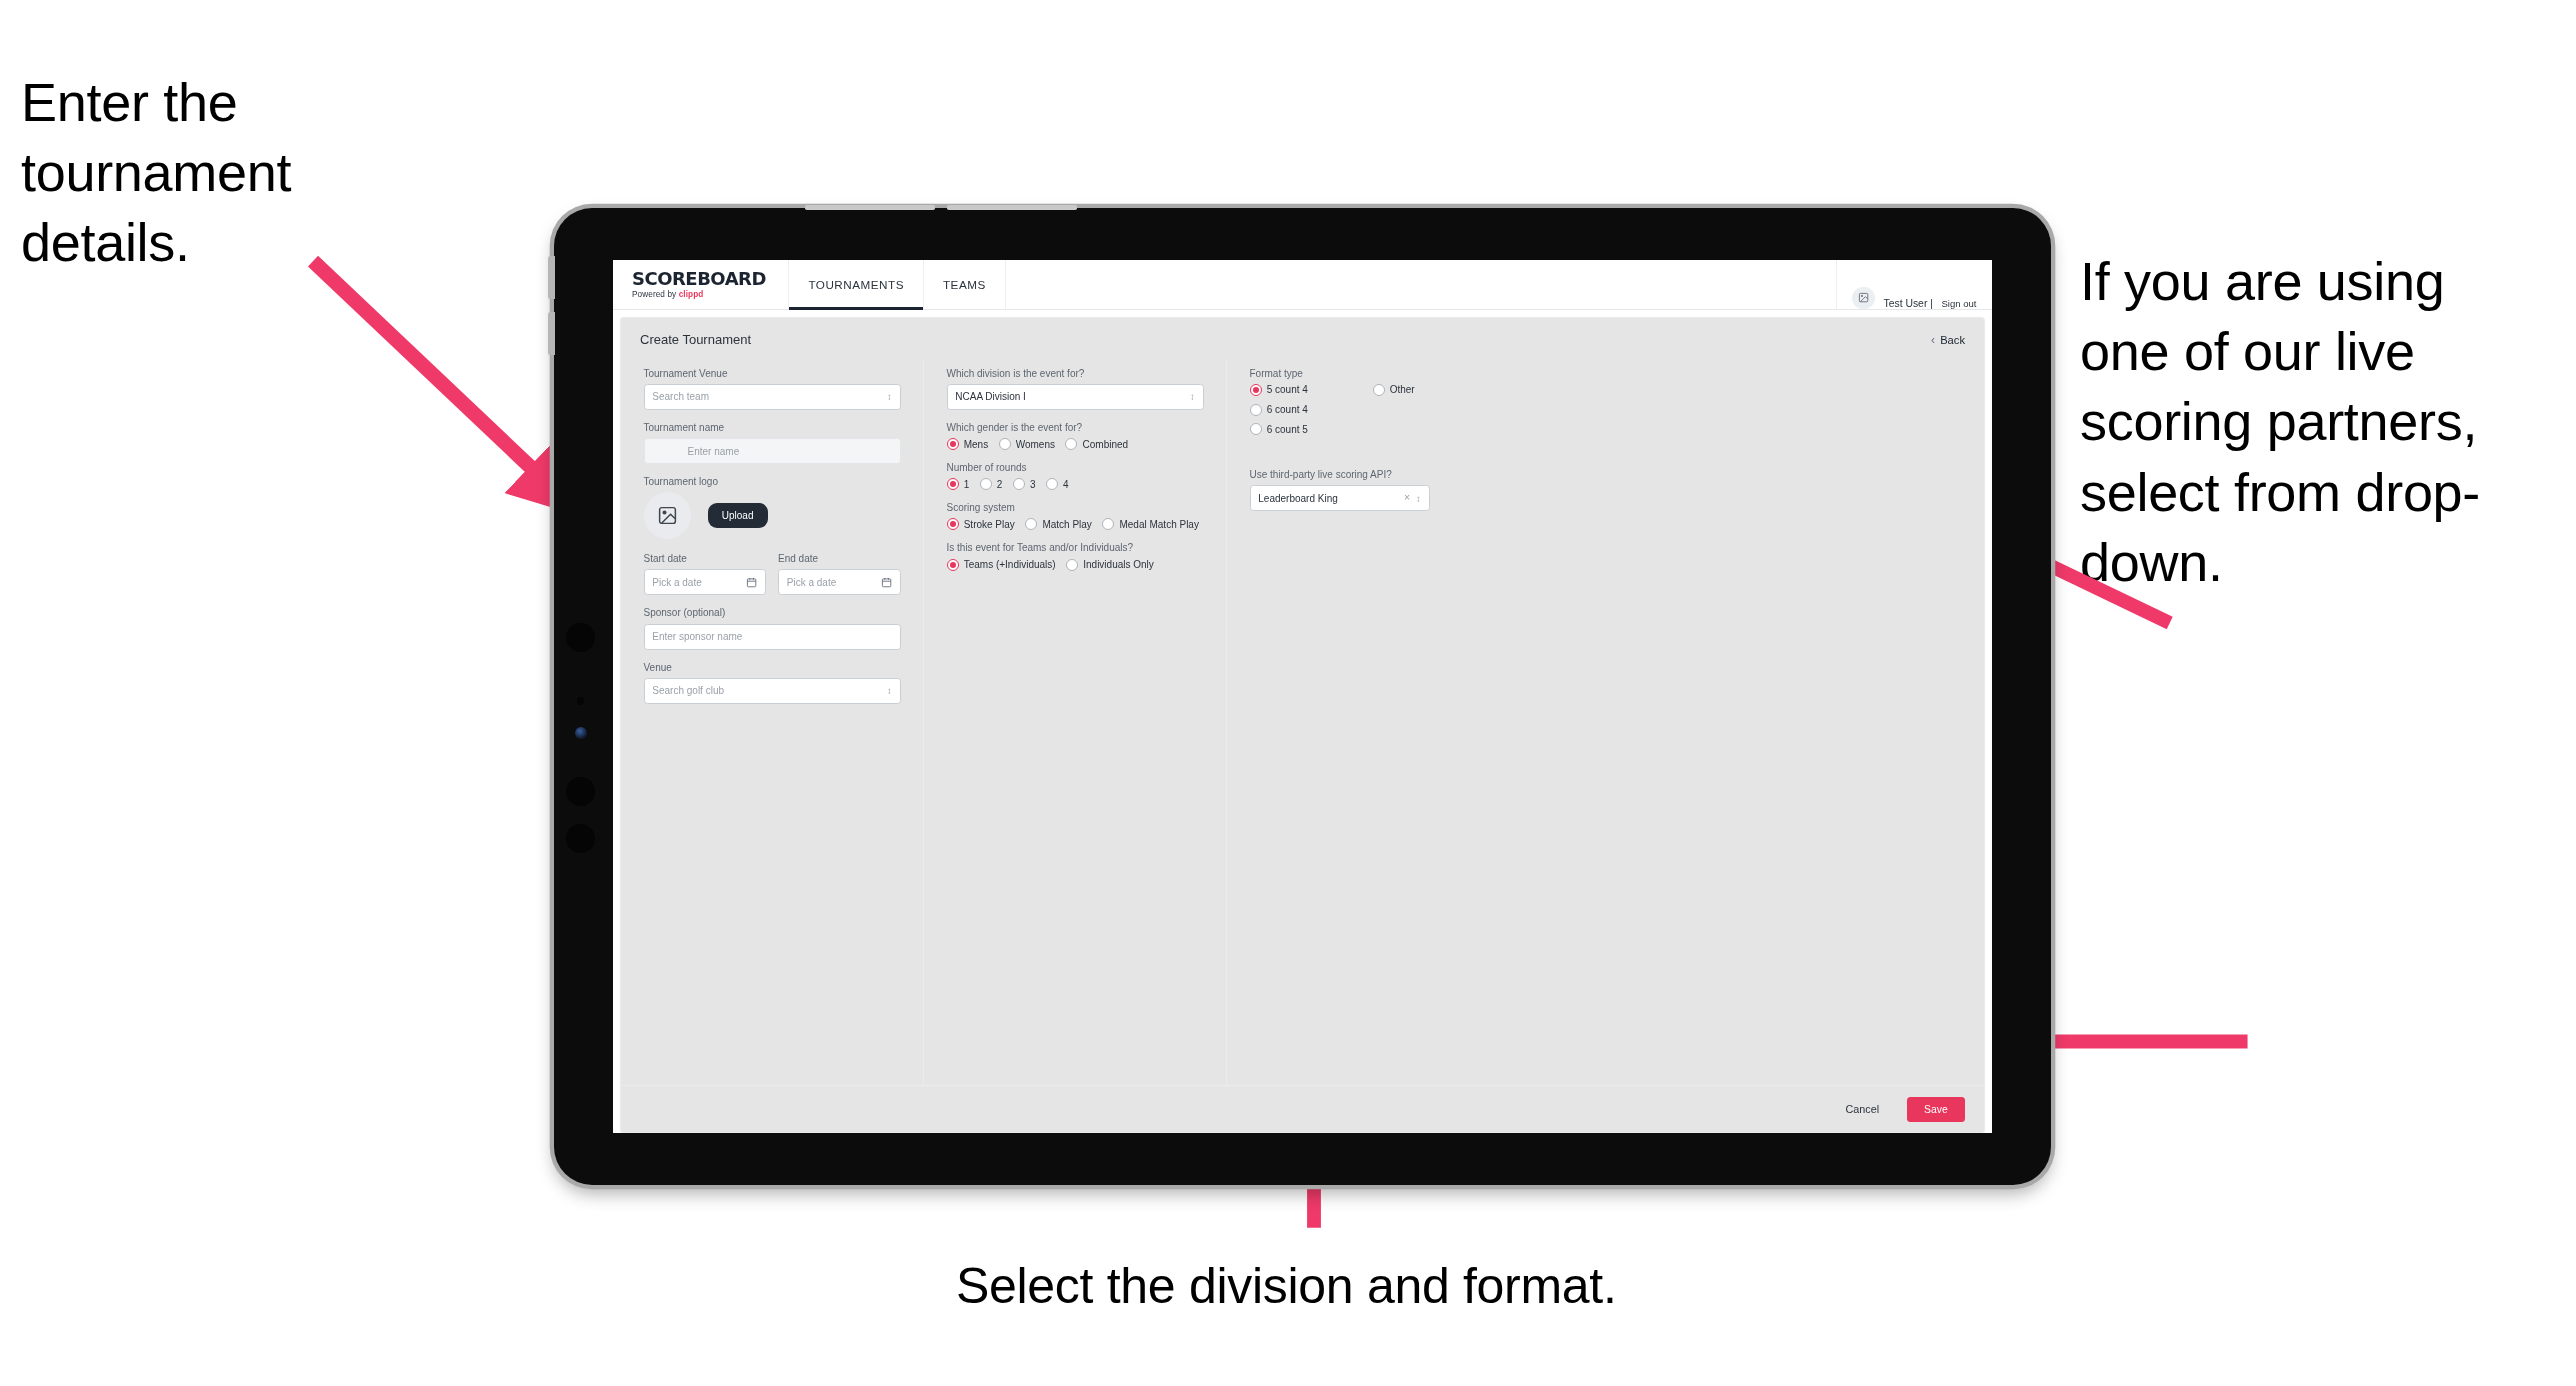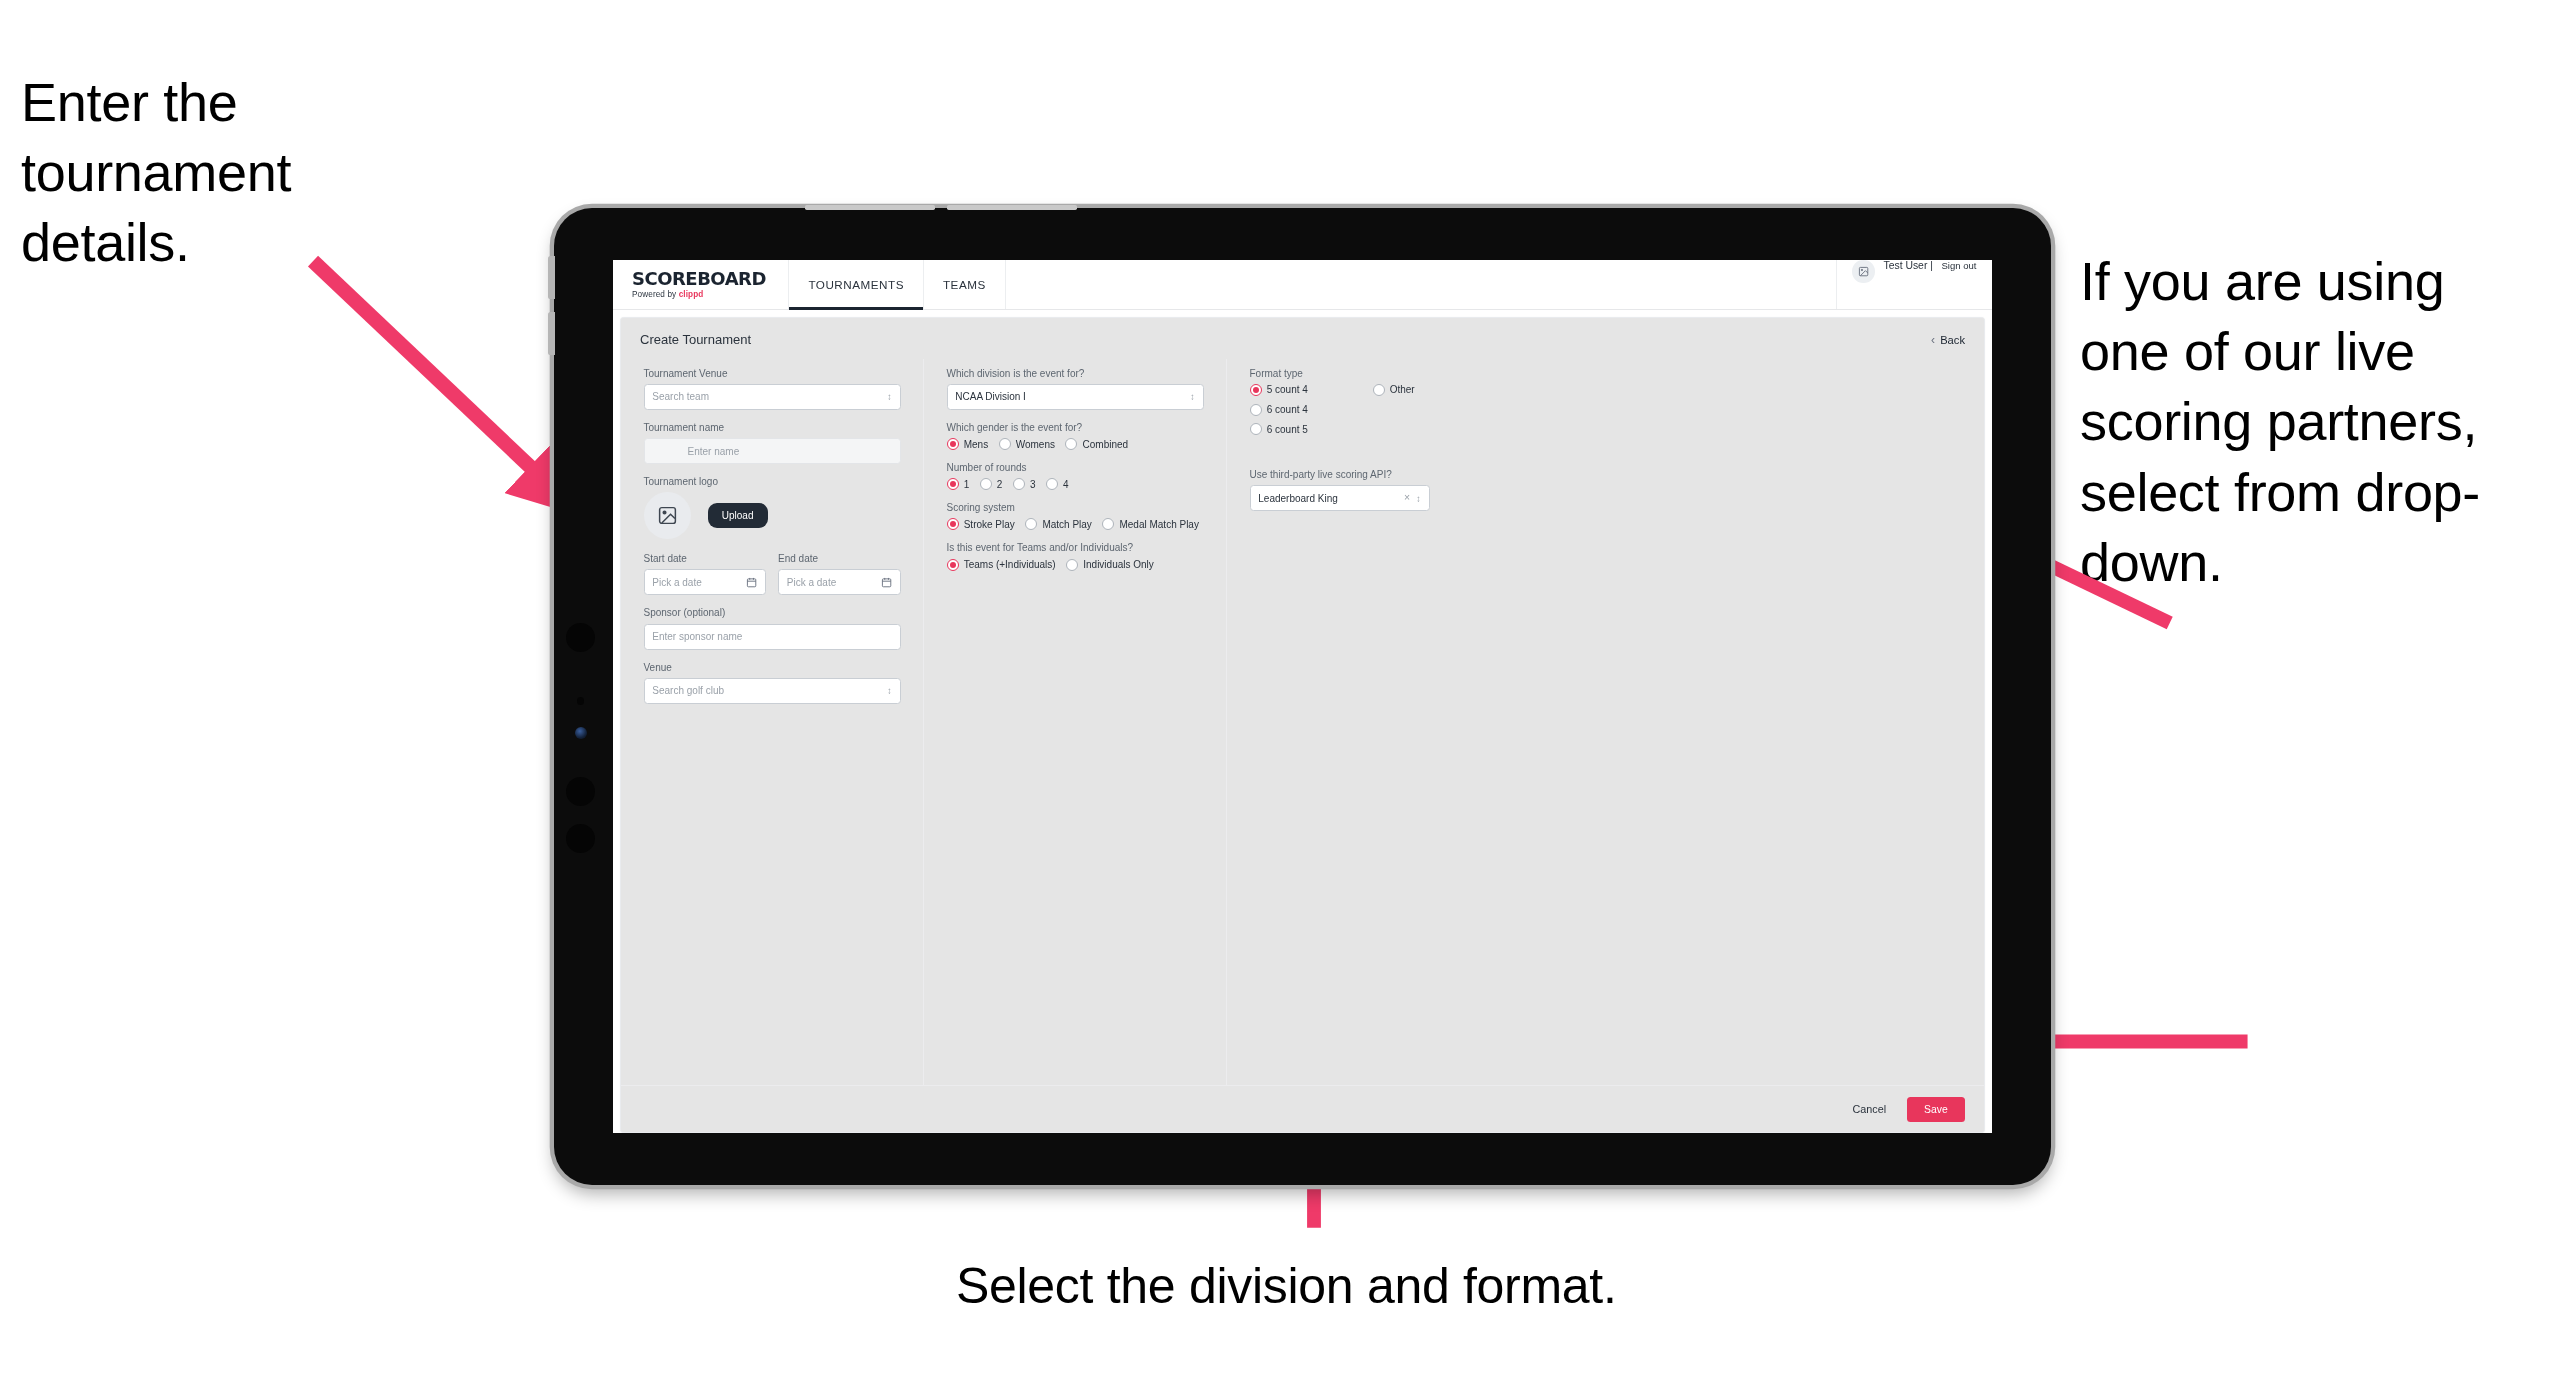--- a/index.html
+++ b/index.html
@@ -76,21 +76,21 @@
   .navtab {
     display: flex; align-items: center; padding: 0 19px;
     font-size: 11.7px; letter-spacing: 0.5px; color: #2b333d;
     border-right: 0.9px solid #eceef0; position: relative; cursor: pointer;
   }
   .navtab.active::after {
     content: ""; position: absolute; left: 0; right: 0; bottom: -0.9px;
     height: 2.6px; background: #1b2430;
   }
   #nav-spacer { flex: 1; border-right: 0.9px solid #eceef0; }
-  #user-area { display: flex; align-items: flex-start; gap: 8.6px; padding: 0 15.6px; }
+  #user-area { display: flex; align-items: flex-end; gap: 8.6px; padding: 0 15.6px; }
   #avatar {
     width: 22.5px; height: 22.5px; border-radius: 50%; background: #eceff2;
     display: flex; align-items: center; justify-content: center;
   }
   #user-name { font-size: 10.4px; color: #2b333d; }
   #signout { font-size: 9.5px; color: #2b333d; cursor: pointer; }
 
   
   #card {
     margin: 7px 7px 0 7px; height: 816px; background: #e5e5e5;
@@ -160,21 +160,21 @@
 
   
   #format-grid { display: flex; }
   #format-grid .c1 { width: 123px; }
   .fmt-line { margin-bottom: 7.8px; }
 
   
   #card-foot {
     border-top: 0.9px solid #ececee;
     height: 47px; display: flex; align-items: center; justify-content: flex-end;
-    gap: 12px; padding: 0 19px;
+    gap: 19px; padding: 0 19px;
   }
   #cancel-btn {
     background: transparent; border: none; font-size: 10.8px; color: #2b333d; cursor: pointer;
     font-family: "Liberation Sans", sans-serif; padding: 7px 8.6px;
   }
   #save-btn {
     background: #e8365c; color: #fff; border: none; border-radius: 3.5px;
     font-size: 10.4px; padding: 7px 17.3px; cursor: pointer;
     font-family: "Liberation Sans", sans-serif;
   }

